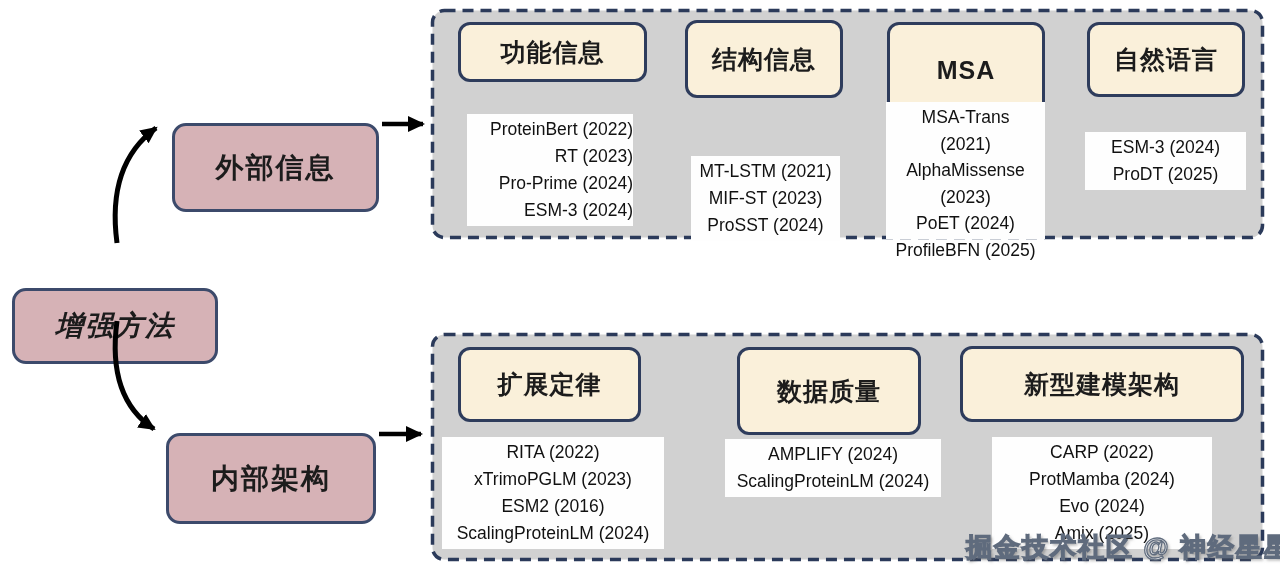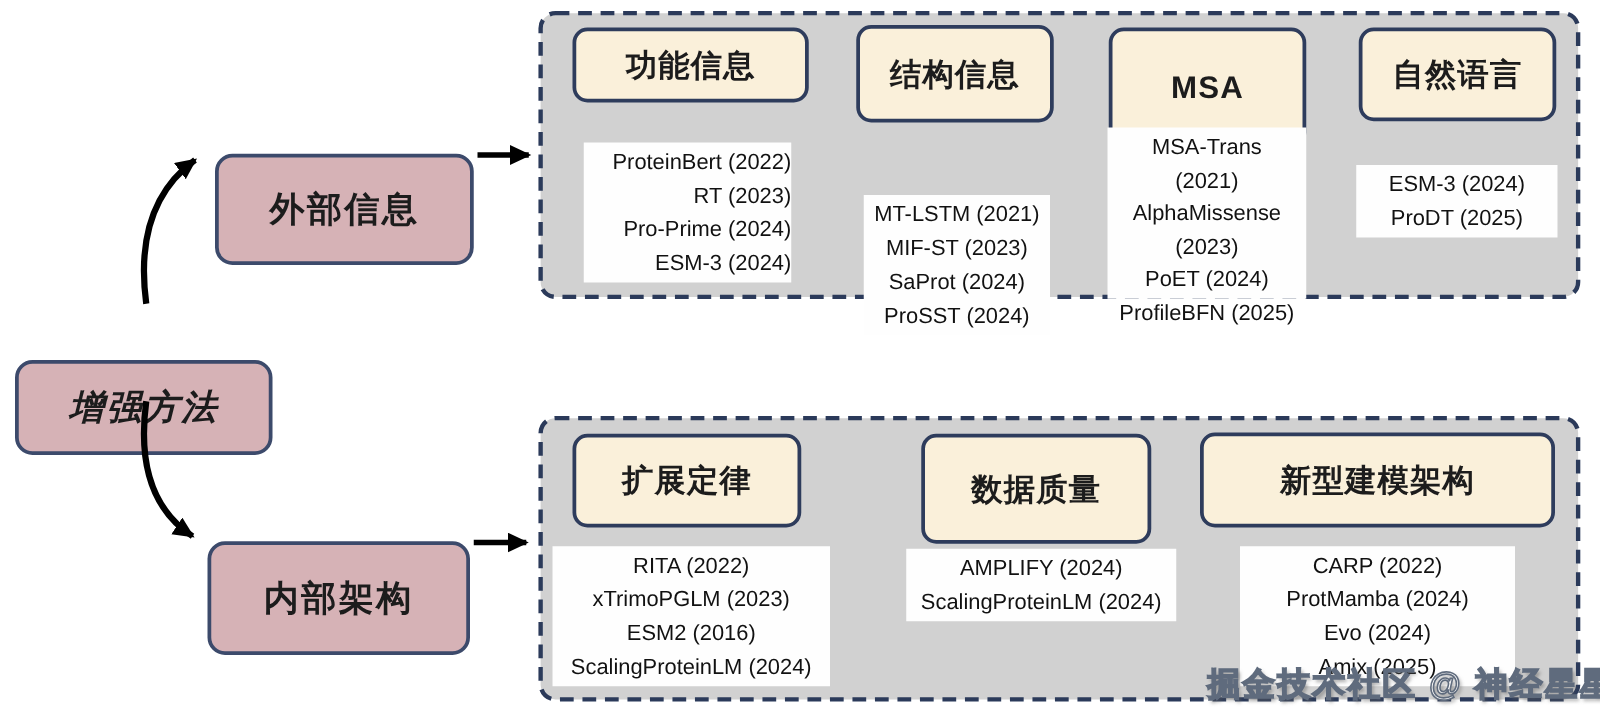--- a/index.html
+++ b/index.html
@@ -154,21 +154,20 @@
         <div class="model-line">Pro-Prime (2024)</div>
         <div class="model-line">ESM-3 (2024)</div>
       </div>
 
     <div class="cat" id="cat-structural">
       <span>结构信息</span>
     </div>
     <div class="model-list" id="list-structural">
         <div class="model-line">MT-LSTM (2021)</div>
         <div class="model-line">MIF-ST (2023)</div>
-        <div class="model-line">SaProt (2024)</div>
         <div class="model-line">ProSST (2024)</div>
       </div>
 
     <div class="cat" id="cat-msa">
       <span>MSA</span>
     </div>
     <div class="model-list fixed-h" id="list-msa">
         <div class="model-line">MSA-Trans</div>
         <div class="model-line">(2021)</div>
         <div class="model-line">AlphaMissense</div>

